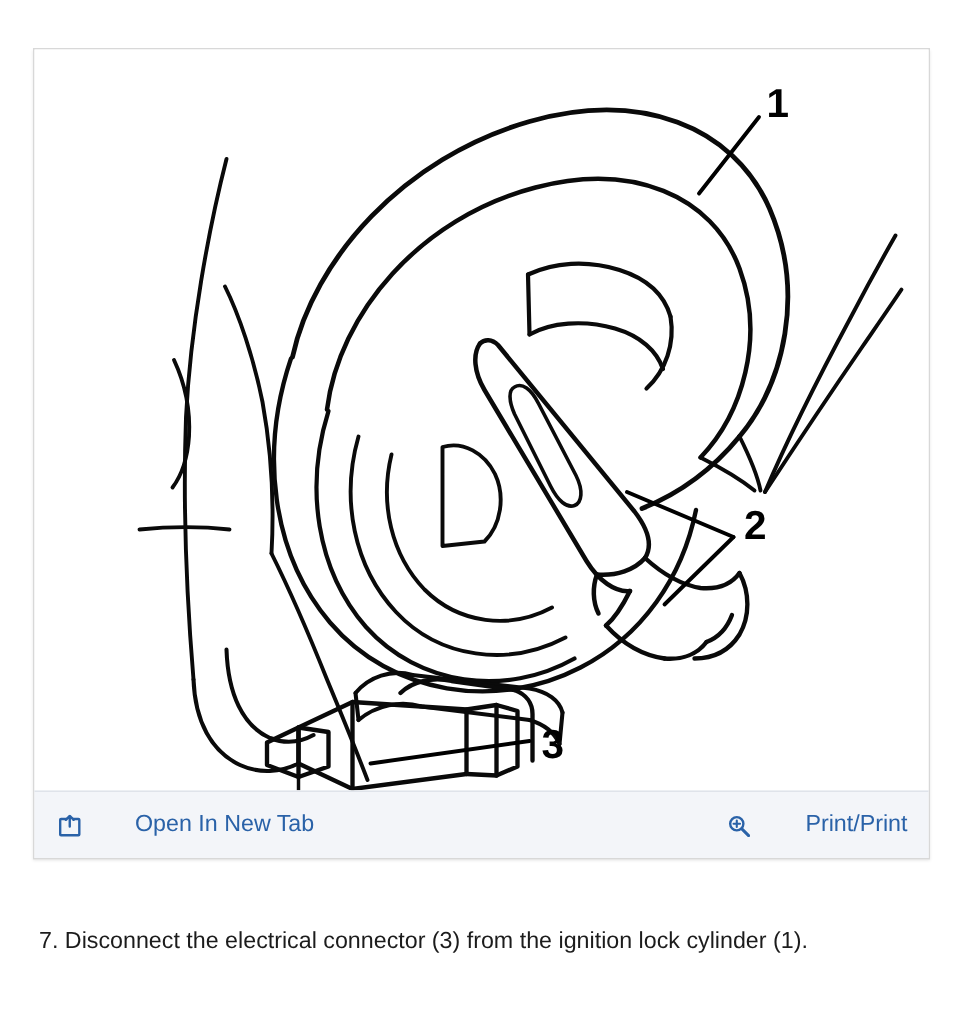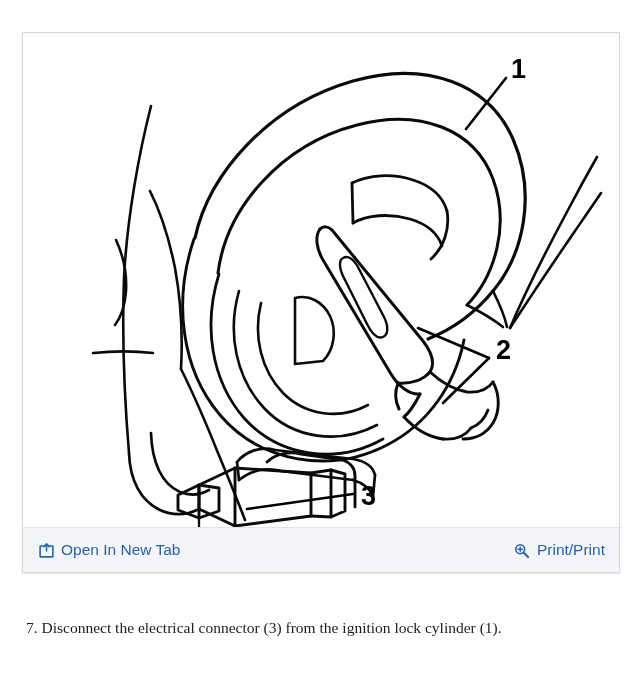--- a/index.html
+++ b/index.html
@@ -75,20 +75,21 @@
     color: #2a62a8;
     font-size: 15.5px;
     line-height: 1;
     text-decoration: none;
     cursor: pointer;
     white-space: nowrap;
   }
   .tool-link .tool-label {
     position: relative;
     top: 0px;
+    margin-left: 29px;
   }
 
   .icon-box {
     display: inline-flex;
     align-items: center;
     justify-content: center;
     width: 16px;
     height: 16px;
     flex: 0 0 auto;
   }
@@ -97,21 +98,20 @@
   
   .caption {
     position: absolute;
     left: 26px;
     top: 618px;
     width: 600px;
     font-size: 15.5px;
     color: #1c1c1c;
     line-height: 1.35;
     white-space: nowrap;
-    font-family: Liberation Serif, serif;
   }
 
   
   .art-stroke {
     fill: none;
     stroke: #0a0a0a;
     stroke-linecap: round;
     stroke-linejoin: round;
   }
   .leader {

